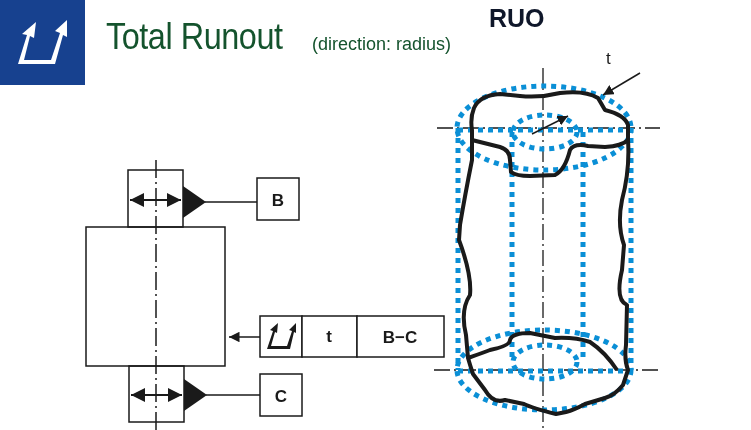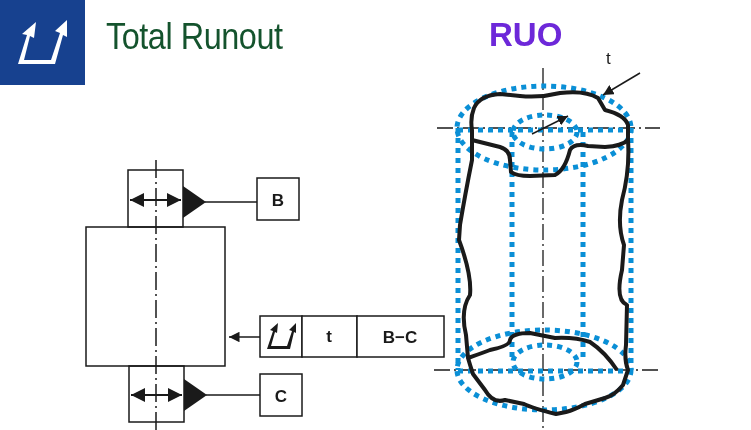--- a/index.html
+++ b/index.html
@@ -4,36 +4,37 @@
 <style>
   html, body { margin: 0; padding: 0; background: #ffffff; }
   body { width: 751px; height: 430px; position: relative; overflow: hidden;
          font-family: "Liberation Sans", sans-serif; }
   .logo { position: absolute; left: 0; top: 0; width: 85px; height: 85px; background: #17418f; }
   .logo svg { width: 85px; height: 85px; display: block; }
   .title { position: absolute; left: 106px; top: 16px; color: #14532d; white-space: nowrap;
            font-family: "Liberation Sans", sans-serif; }
   .title .main { font-size: 36px; letter-spacing: -0.5px; transform: scaleX(0.9); display: inline-block; transform-origin: left; }
   .title .sub { font-size: 18px; position: absolute; left: 206px; top: 18px; white-space: nowrap; }
-  .code { position: absolute; left: 489px; top: 16px; color: #6d28d9; font-size: 33px; font-weight: bold; }
+  .code { position: absolute; left: 489px; top: 4px; color: #0f172a; font-size: 25px; font-weight: bold; }
   svg.drawing { position: absolute; left: 0; top: 0; }
   .lbl { font-family: "Liberation Sans", sans-serif; font-weight: bold; font-size: 17px; fill: #1a1a1a; }
   .tlbl { font-family: "Liberation Sans", sans-serif; font-size: 17px; fill: #1a1a1a; }
 </style>
 </head>
 <body>
 
 <div class="logo">
   <svg viewBox="0 0 85 85">
     <polygon fill="#ffffff" points="24,60 51,60 60,33 55,31 67,20 67,37 63,35 55,64 18,64 27,35 22,34 36,22 34,38 30,36"></polygon>
   </svg>
 </div>
 
 <div class="title">
   <span class="main">Total Runout</span>
+  <span class="sub">(direction: radius)</span>
 </div>
 <div class="code">RUO</div>
 
 <svg class="drawing" width="751" height="430" viewBox="0 0 751 430">
   <defs>
     <marker id="arrS" viewBox="0 0 10 10" refX="10" refY="5" markerWidth="7" markerHeight="7" orient="auto-start-reverse">
       <path d="M0,0 L10,5 L0,10 z" fill="#1a1a1a"></path>
     </marker>
   </defs>
 

